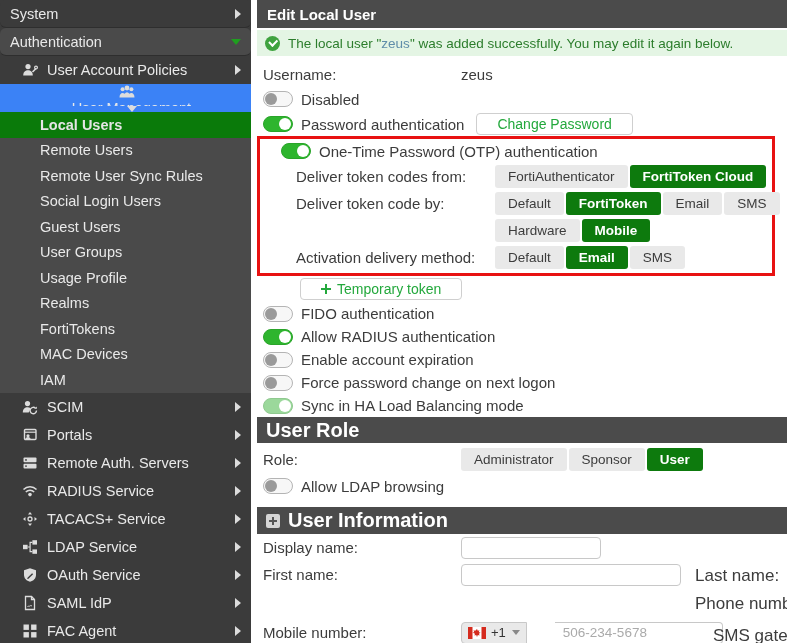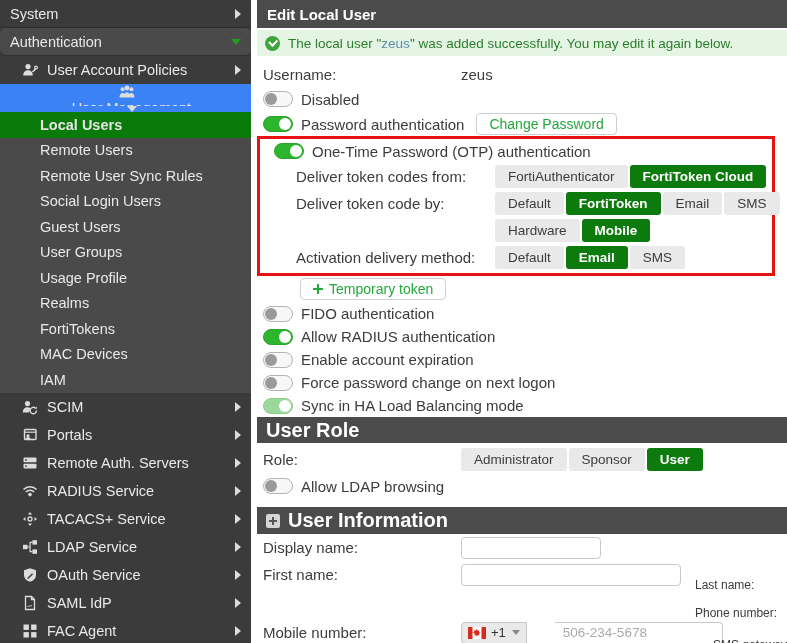--- a/index.html
+++ b/index.html
@@ -53,34 +53,34 @@
   .tgl .knob { position:absolute; top:1px; width:12px; height:12px; border-radius:50%; }
   .tgl.off { background:#f7f7f7; border:1px solid #b4b4b4; }
   .tgl.off .knob { left:1px; top:1px; background:#9a9a9a; }
   .tgl.on { background:#2eb52e; border:1px solid #2aa42a; }
   .tgl.on .knob { right:1px; background:#fff; }
   .tgl.muted { background:#9bd89b; border:1px solid #8fc98f; }
   .tgl.muted .knob { right:1px; background:#fff; }
 
   
   .wbtn { display:inline-flex; align-items:center; background:#fff; border:1px solid #cfcfcf;
-    border-radius:4px; padding:2px 12px; font-size:14px; color:#23a83c; cursor:pointer; height:22px; }
+    border-radius:4px; padding:2px 20px; font-size:14px; color:#23a83c; cursor:pointer; height:22px; }
   .plus { width:10px; height:10px; position:relative; margin-right:6px; flex:none; }
   .plus::before { content:""; position:absolute; left:0; top:4px; width:10px; height:2px; background:#23a83c; }
   .plus::after { content:""; position:absolute; left:4px; top:0; width:2px; height:10px; background:#23a83c; }
 
   
   .seggroup { display:flex; }
   .seg { background:#e9e9e9; color:#3c3c3c; font-size:13.5px; padding:0 13px; height:23px;
     display:inline-flex; align-items:center; margin-right:2px; border-radius:3px; cursor:pointer; white-space:nowrap; }
   .seg.sel { background:#0d7a0d; color:#fff; font-weight:bold; }
 
   
   .obox { margin-top:0; width:518px; border:3px solid #e81212; padding-bottom:2px; }
-  .obox .row-otp { height:24px; padding-left:14px; }
+  .obox .row-otp { height:24px; padding-left:21px; }
   .obox .optrow { height:27px; }
   .olabel { width:199px; margin-left:36px; flex:none; }
 
   
   .secbar { height:26px; background:#4b4b4b; color:#fff; font-weight:bold; font-size:20px;
     display:flex; align-items:center; padding-left:9px; }
   .expand-box { width:14px; height:14px; background:#d5d5d5; border-radius:2px; margin-right:8px;
     position:relative; flex:none; cursor:pointer; }
   .expand-box::before { content:""; position:absolute; left:3px; top:6px; width:8px; height:2px; background:#555; }
   .expand-box::after { content:""; position:absolute; left:6px; top:3px; width:2px; height:8px; background:#555; }
@@ -94,21 +94,21 @@
     font-size:13.5px; color:#3c3c3c; font-family:inherit; background:#fff; }
   input.txt::placeholder { color:#aaa; }
   .in-display { width:140px; }
   .in-first { width:220px; }
   .in-email { width:212px; }
   .in-mobile { width:168px;margin-left:28px; }
 
   .emailwrap { width:434px; border:3px solid #e81212; height:30px; background:#fdf5d8;
     display:flex; align-items:center; }
   .emailwrap .flabel { width:201px; }
-  .sidelabel { position:absolute; white-space:nowrap; font-size:12px; color:#3c3c3c;margin-top:12px; }
+  .sidelabel { position:absolute; white-space:nowrap; font-size:17px; color:#3c3c3c; }
   .lab-last { left:438px; top:5px; }
   .lab-phone { left:438px; top:6px; }
   .lab-sms { left:456px; top:6px; }
   .row-mobile { margin-top:2px; height:25px; }
   .country { display:inline-flex; align-items:center; background:#e9e9e9; border:1px solid #c8c8c8;
     border-radius:4px 0 0 4px; height:22px; padding:0 6px; font-size:13px; color:#333; cursor:pointer; }
   .country svg { margin-right:5px; }
   .caret { width:0; height:0; border-top:5px solid #888; border-left:4px solid transparent;
     border-right:4px solid transparent; margin-left:6px; }
 </style>

